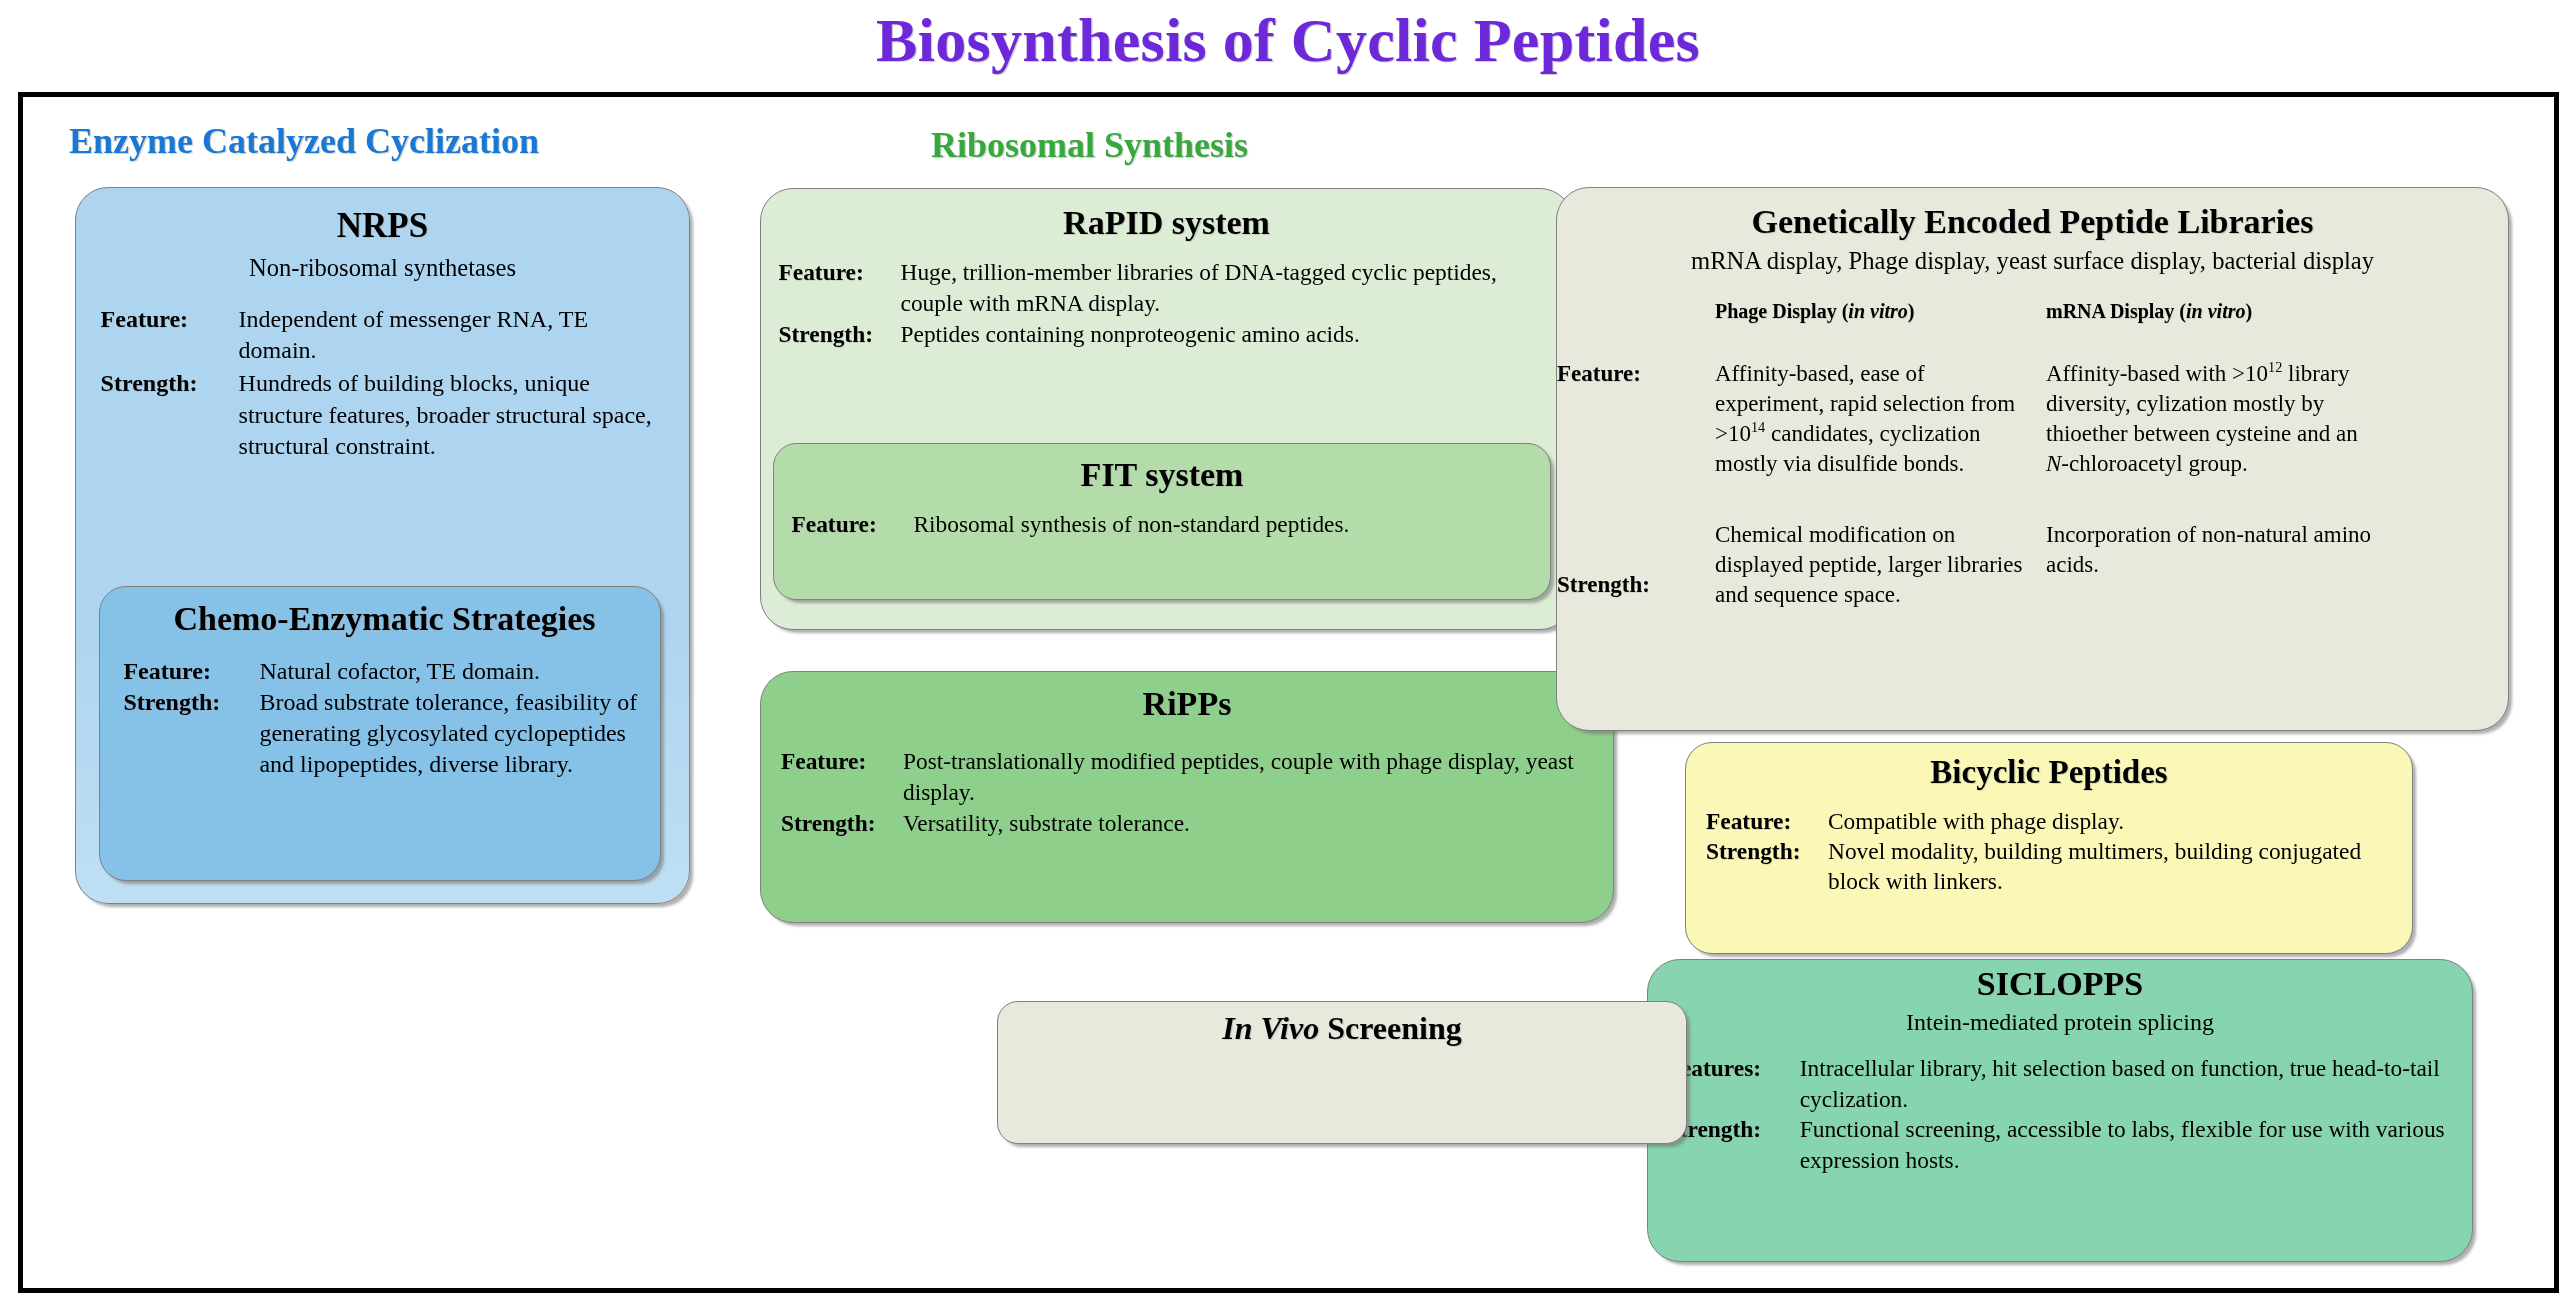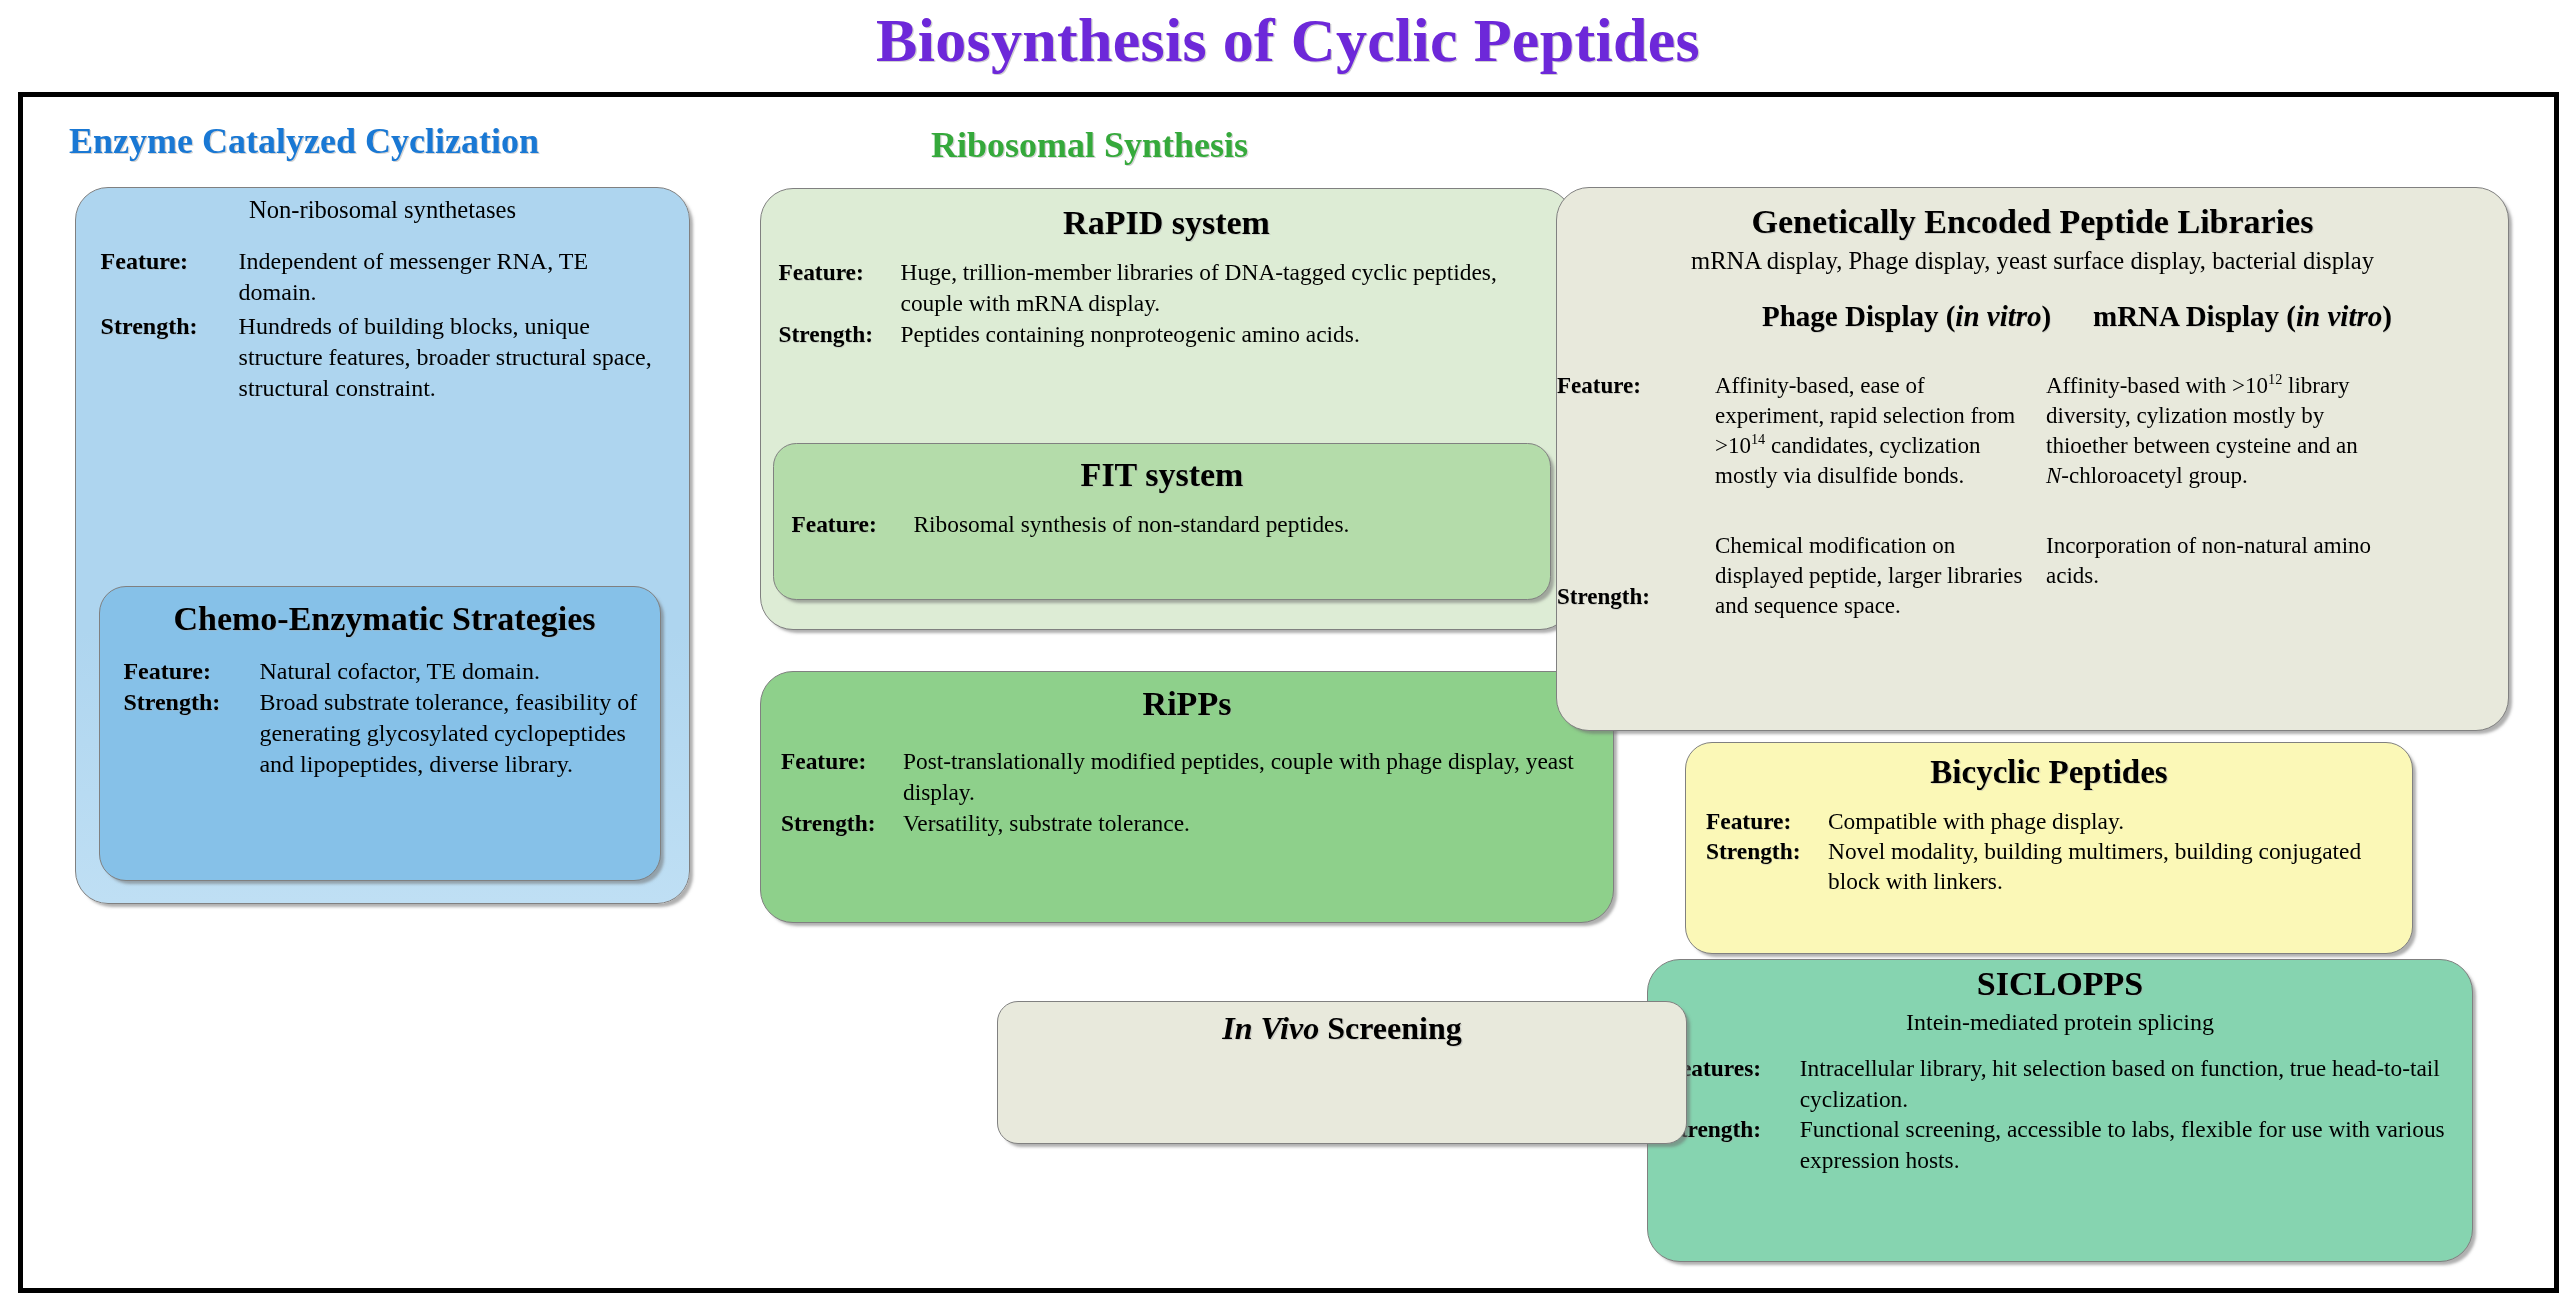--- a/index.html
+++ b/index.html
@@ -224,25 +224,24 @@
     margin: 23.4px 0 0 0;
     display: flex;
     font-size: 23px;
     line-height: 1.30;
   }
   #libs-cols .rowlabelcol { width: 158px; flex: 0 0 158px; }
   #libs-cols .colA { width: 316px; flex: 0 0 316px; }
   #libs-cols .colB { width: 328px; flex: 0 0 328px; }
   .colhead {
     font-weight: bold;
-    font-size: 29px;
+    font-size: 20px;
     text-shadow: 0.6px 0.6px 0 rgba(170,170,170,0.4);
     margin-bottom: 35px;
     white-space: nowrap;
-    margin-left: 47px;
   }
   .rowlabel {
     font-weight: bold;
     text-shadow: 0.6px 0.6px 0 rgba(170,170,170,0.4);
     text-align: left;
   }
   .spacer-feature { height: 181px; }
   .cellpad { padding-right: 15px; }
 
   #card-bicyclic {
@@ -312,20 +311,21 @@
 <body>
 
 <div id="doc-title">Biosynthesis of Cyclic Peptides</div>
 
 <div id="frame"></div>
 
 <div class="section-heading" id="heading-enzyme">Enzyme Catalyzed Cyclization</div>
 <div class="section-heading" id="heading-ribosomal">Ribosomal Synthesis</div>
 
 <div class="card" id="card-nrps">
+  <div class="card-title" id="nrps-title">NRPS</div>
   <div class="card-sub" id="nrps-sub">Non-ribosomal synthetases</div>
   <div id="nrps-body">
     <div class="kv">
       <span class="k">Feature:</span>
       <span class="v">Independent of messenger RNA, TE domain.</span>
     </div>
     <div class="kv">
       <span class="k">Strength:</span>
       <span class="v">Hundreds of building blocks, unique structure features, broader structural space, structural constraint.</span>
     </div>

